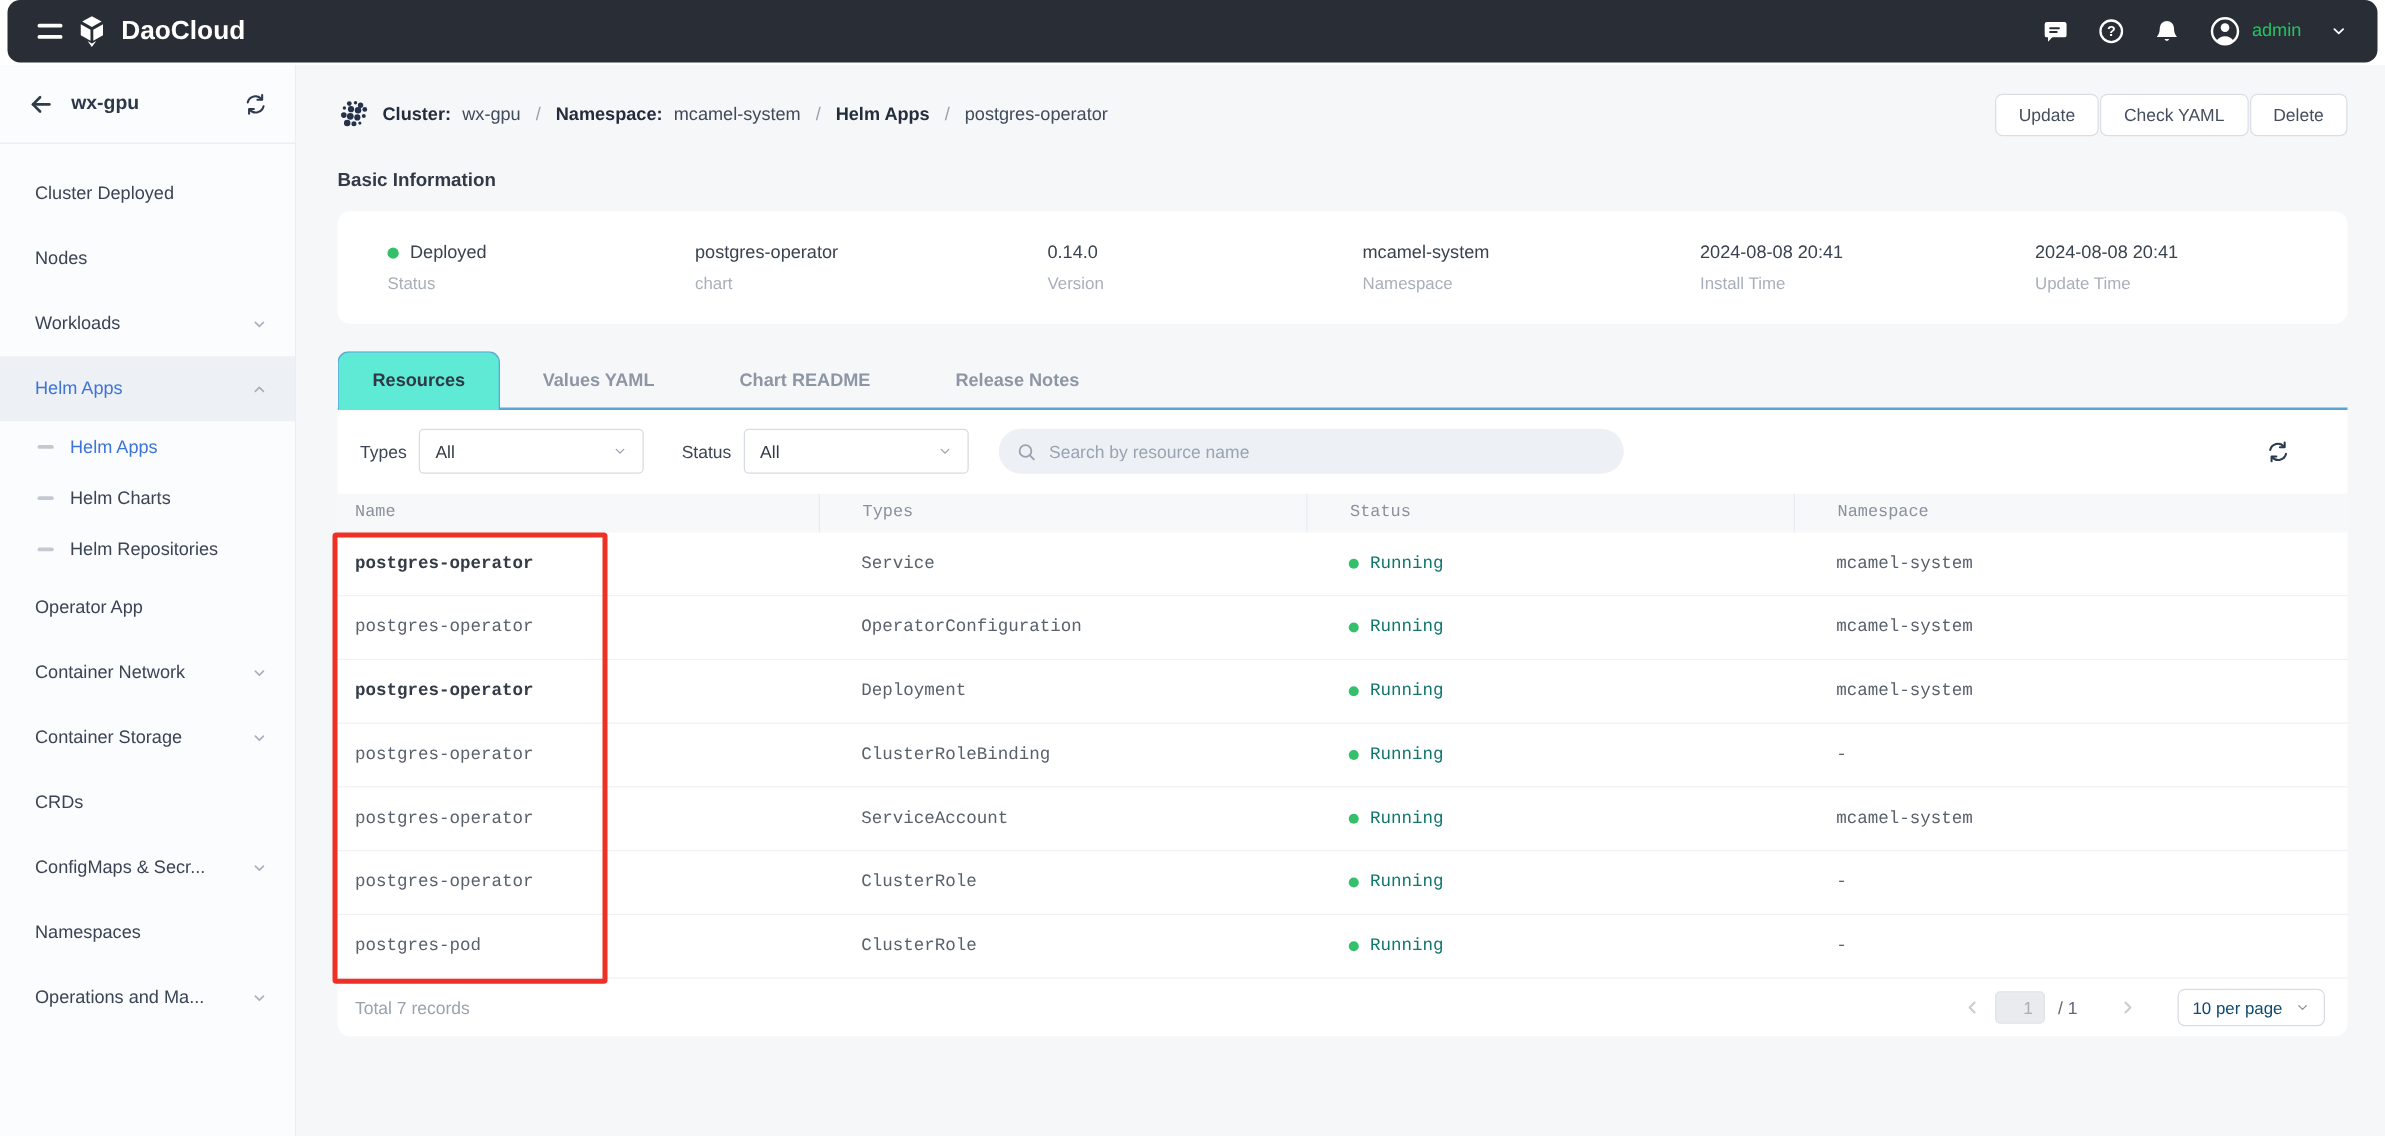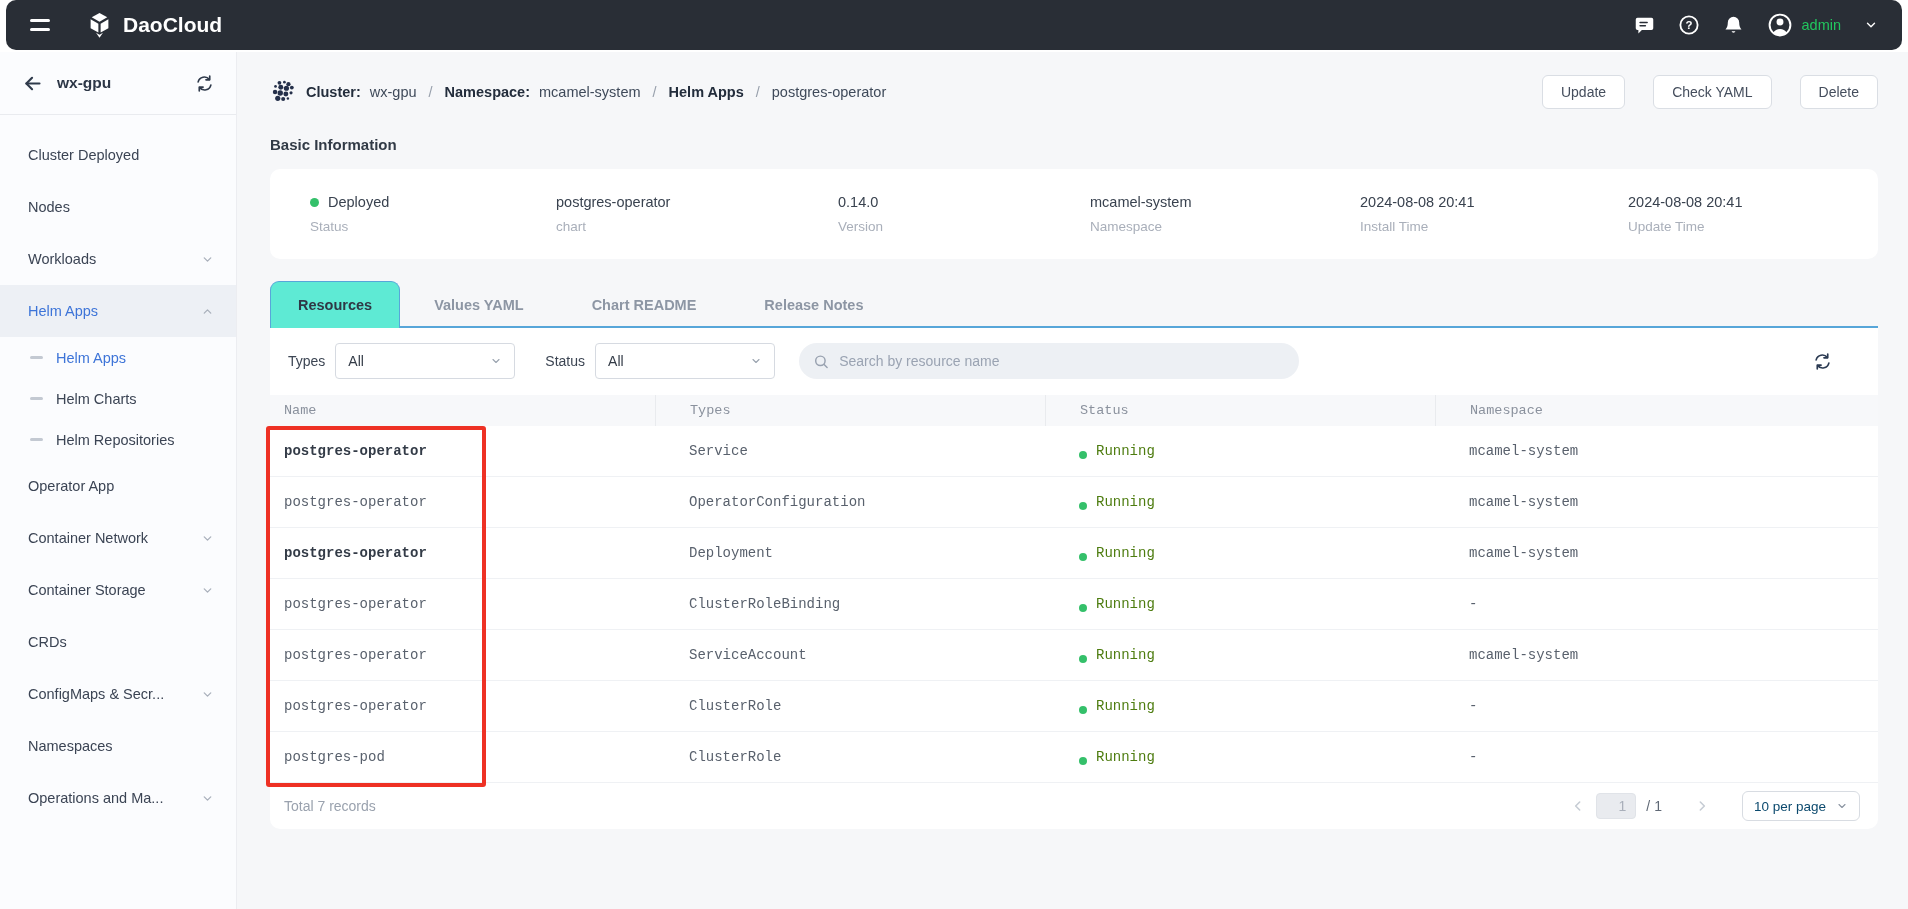--- a/index.html
+++ b/index.html
@@ -3,21 +3,21 @@
 <meta charset="utf-8">
 <style>
   * { box-sizing: border-box; }
   body { margin:0; background:#fff; font-family:"Liberation Sans",sans-serif; }
   .app { position:relative; width:1908px; height:909px; background:#fff; overflow:hidden; }
 
   
   .navbar { position:absolute; top:0; left:6px; right:6px; height:50px; background:#292e36;
             border-radius:10px; display:flex; align-items:center; justify-content:space-between;
             padding:0 24px; z-index:5; }
-  .nav-left { display:flex; align-items:center; gap:36px; }
+  .nav-left { display:flex; align-items:center; gap:10px; }
   .hamburger { width:20px; background:none; border:none; padding:0; cursor:pointer;
                display:flex; flex-direction:column; gap:6px; }
   .hamburger span { display:block; height:2.6px; background:#fff; border-radius:2px; }
   .brand { display:flex; align-items:center; gap:10px; color:#fff; font-size:21px; font-weight:700; cursor:pointer; }
   .nav-right { display:flex; align-items:center; gap:23px; }
   .nav-icon { background:none; border:none; padding:0; cursor:pointer; display:flex; align-items:center; }
   .user { display:flex; align-items:center; gap:9px; color:#22c55e; font-size:14.5px; cursor:pointer; }
 
   
   .layout { position:absolute; top:52px; left:0; right:0; bottom:0; display:flex; }
@@ -40,21 +40,21 @@
   .nav-sub .dash { width:13px; height:2.6px; background:#c3c9d2; border-radius:2px; flex-shrink:0; }
   .nav-sub.active { color:#3d74d8; }
 
   
   .main { flex:1; background:#f6f7f9; padding:0 30px 0 33px; position:relative; overflow:hidden; }
 
   .page-header { display:flex; align-items:center; margin-top:22px; height:36px; }
   .breadcrumb { display:flex; align-items:center; gap:9px; font-size:14.5px; color:#3f4a5a; flex:1; }
   .crumb-strong { font-weight:700; color:#232d3c; }
   .crumb-sep { color:#98a0ac; margin:0 3px; }
-  .actions { display:flex; gap:28px; }
+  .actions { display:flex; gap:1px; }
   .btn { height:34px; padding:0 18px; background:#fff; border:1px solid #dadee4; border-radius:6px;
          font-size:14px; color:#454e5d; font-family:inherit; cursor:pointer; }
 
   .section-title { margin:26px 0 0; font-size:15px; font-weight:700; color:#313a46; }
 
   .info-card { margin-top:16px; background:#fff; border-radius:10px; height:90px;
                display:grid; grid-template-columns:246px 282px 252px 270px 268px auto;
                align-items:center; padding-left:40px; }
   .field .value { font-size:14.5px; color:#39424f; font-weight:500; display:flex; align-items:center; gap:9px; }
   .field .label { margin-top:9px; font-size:13.5px; color:#a9afba; }
@@ -86,21 +86,21 @@
   
   .table { margin-top:2px; position:relative;font-family:Liberation Mono, monospace; }
   .thead, .trow { display:grid; grid-template-columns:385px 390px 390px 1fr; align-items:center; }
   .thead { height:31px; background:#f7f8fa; font-size:13.5px; color:#8a919d; }
   .th { padding-left:14px; height:100%; display:flex; align-items:center; }
   .th + .th { border-left:1px solid #e9ebee; }
   .th:nth-child(n+2), .td:nth-child(n+2) { padding-left:34px; }
   .trow { height:51px; border-bottom:1px solid #eff1f4; font-size:14px; color:#59616d; cursor:pointer; }
   .td { padding-left:14px; }
   .td.bold { font-weight:700; color:#333b47; }
-  .td.status { display:flex; align-items:flex-end; gap:9px; color:#4d7c0f; }
+  .td.status { display:flex; align-items:center; gap:9px; color:#0f766e; }
   .sdot { width:8px; height:8px; border-radius:50%; background:#34c06a; flex-shrink:0; }
 
   .annotation { position:absolute; top:31px; left:-4px; width:220px; height:361px;
                 border:4px solid #ee3124; border-radius:3px; pointer-events:none; z-index:3; }
 
   
   .table-footer { height:46px; display:flex; align-items:center; padding:0 18px 0 14px;
                   color:#9aa2ae; font-size:14px; }
   .pager { margin-left:auto; display:flex; align-items:center; gap:10px; }
   .pg-btn { background:none; border:none; padding:0; cursor:pointer; display:flex; }

